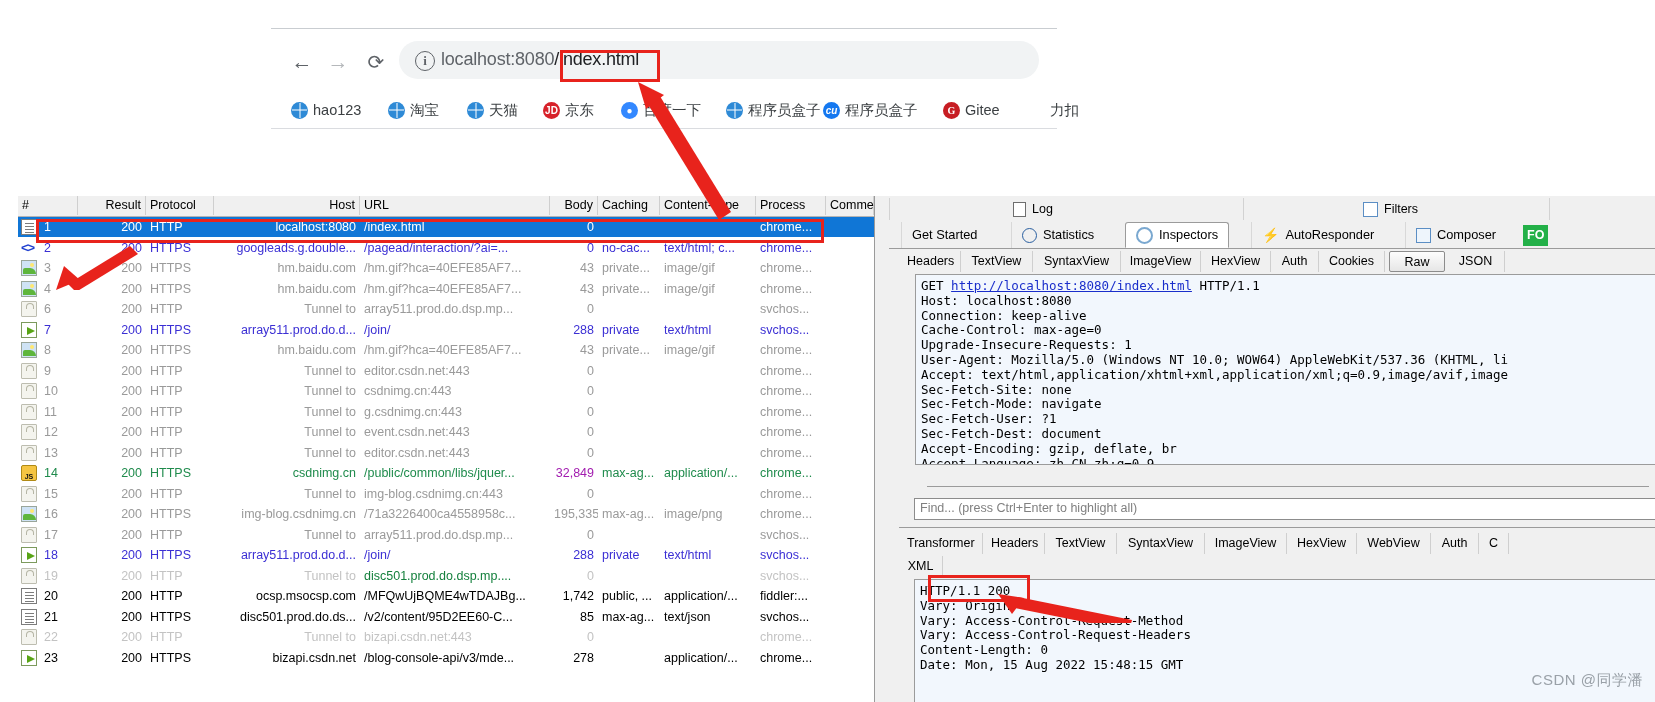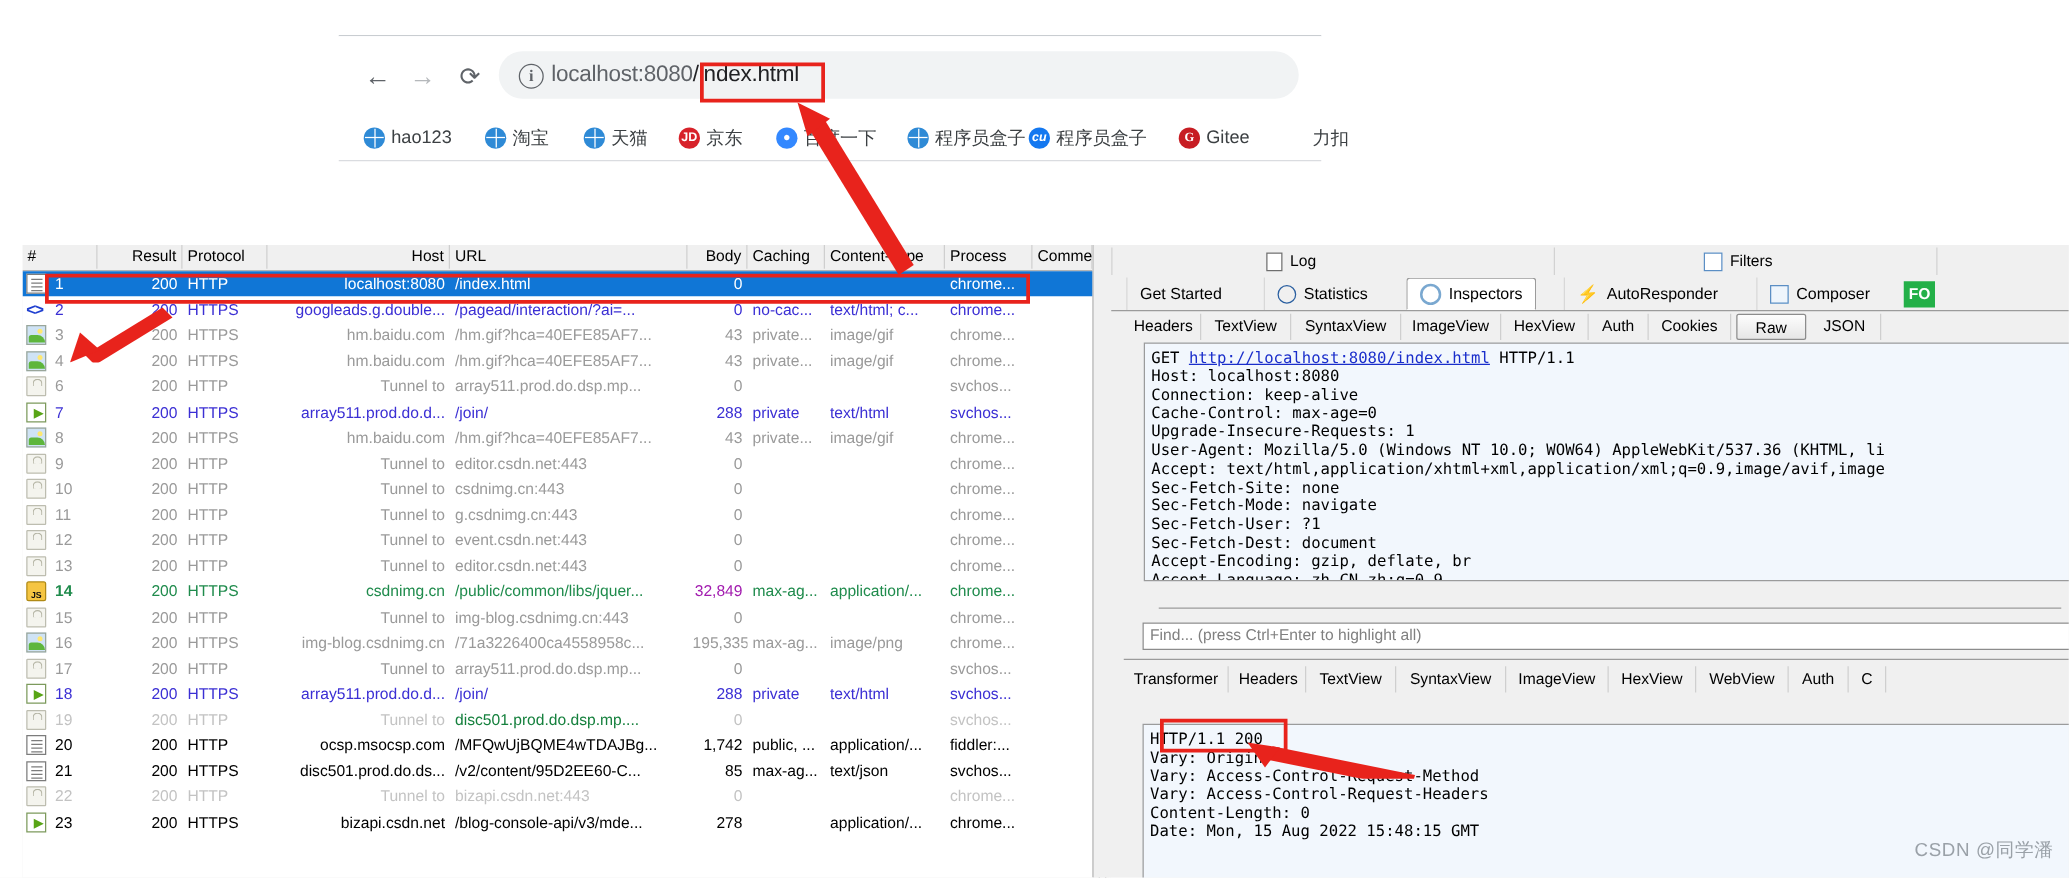--- a/index.html
+++ b/index.html
@@ -357,21 +357,21 @@
           <div class="c r" style="left: 196px; width: 146px; color: rgb(154, 154, 154);">Tunnel to</div>
           <div class="c" style="left: 342px; width: 190px; color: rgb(154, 154, 154);">editor.csdn.net:443</div>
           <div class="c r" style="left: 532px; width: 48px; color: rgb(154, 154, 154);">0</div>
           <div class="c" style="left: 580px; width: 62px; color: rgb(154, 154, 154);"></div>
           <div class="c" style="left: 642px; width: 96px; color: rgb(154, 154, 154);"></div>
           <div class="c" style="left: 738px; width: 70px; color: rgb(154, 154, 154);">chrome...</div>
           <div class="c" style="left: 808px; width: 48px; color: rgb(154, 154, 154);"></div>
         </div>
         <div class="row" style="top: 267px;">
           <div class="ico ic-js">JS</div>
-          <div class="c" style="left: 22px; width: 38px; color: rgb(31, 139, 76); font-weight: bold;">14</div>
+          <div class="c" style="left: 22px; width: 38px; color: rgb(31, 139, 76); font-weight: normal;">14</div>
           <div class="c r" style="left: 60px; width: 68px; color: rgb(31, 139, 76);">200</div>
           <div class="c" style="left: 128px; width: 68px; color: rgb(31, 139, 76); font-weight: normal;">HTTPS</div>
           <div class="c r" style="left: 196px; width: 146px; color: rgb(31, 139, 76);">csdnimg.cn</div>
           <div class="c" style="left: 342px; width: 190px; color: rgb(31, 139, 76);">/public/common/libs/jquer...</div>
           <div class="c r" style="left: 532px; width: 48px; color: #a21caf;">32,849</div>
           <div class="c" style="left: 580px; width: 62px; color: rgb(31, 139, 76);">max-ag...</div>
           <div class="c" style="left: 642px; width: 96px; color: rgb(31, 139, 76);">application/...</div>
           <div class="c" style="left: 738px; width: 70px; color: rgb(31, 139, 76);">chrome...</div>
           <div class="c" style="left: 808px; width: 48px; color: rgb(31, 139, 76);"></div>
         </div>
@@ -579,20 +579,23 @@
         <div class="stab" style="left: 0px; width: 84px; text-align: center;">Transformer</div>
         <div class="stab" style="left: 84px; width: 62px; text-align: center;">Headers</div>
         <div class="stab" style="left: 146px; width: 72px; text-align: center;">TextView</div>
         <div class="stab" style="left: 218px; width: 88px; text-align: center;">SyntaxView</div>
         <div class="stab" style="left: 306px; width: 82px; text-align: center;">ImageView</div>
         <div class="stab" style="left: 388px; width: 70px; text-align: center;">HexView</div>
         <div class="stab" style="left: 458px; width: 74px; text-align: center;">WebView</div>
         <div class="stab" style="left: 532px; width: 48px; text-align: center;">Auth</div>
         <div class="stab" style="left: 580px; width: 30px; text-align: center;">C</div>
       </div>
+    <div class="subtabs" id="resp-subtabs2" style="left:24px;top:360px;width:756px">
+        <div class="stab" style="left: 0px; width: 44px; text-align: center;">XML</div>
+      </div>
 
     <div class="codebox" id="resp-box" style="left:39px;top:383px;width:741px;height:123px;">
       <div class="inner">HTTP/1.1 200
 Vary: Origin
 Vary: Access-Control-Request-Method
 Vary: Access-Control-Request-Headers
 Content-Length: 0
 Date: Mon, 15 Aug 2022 15:48:15 GMT</div>
     </div>
 

